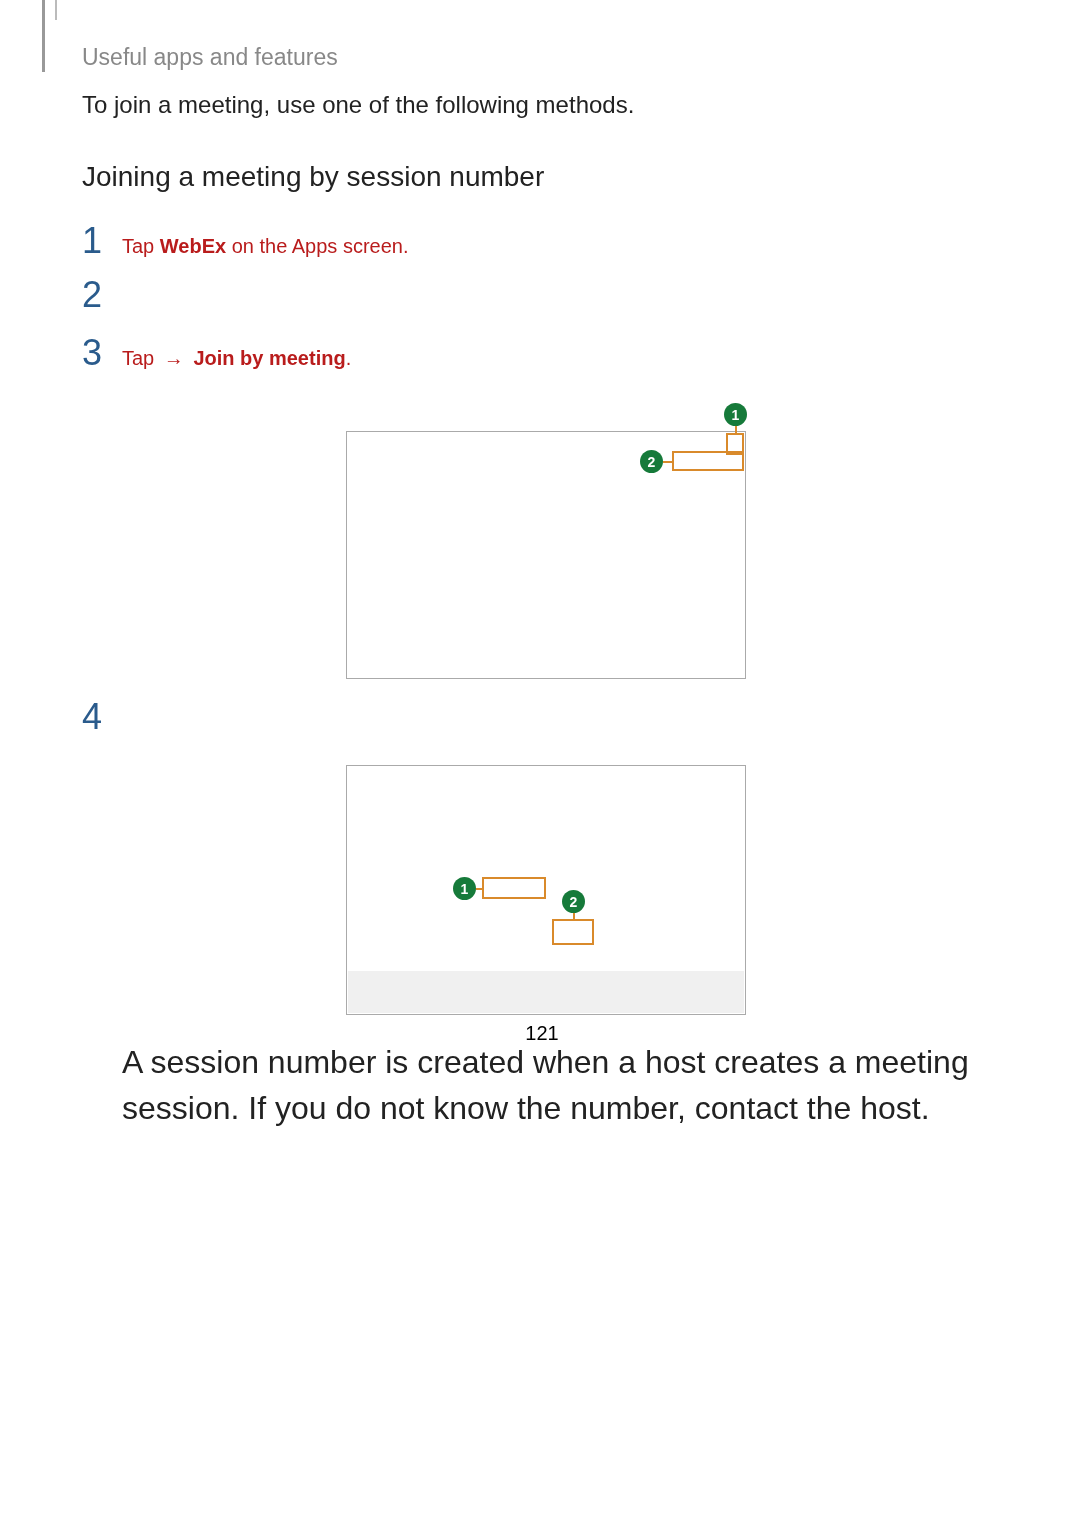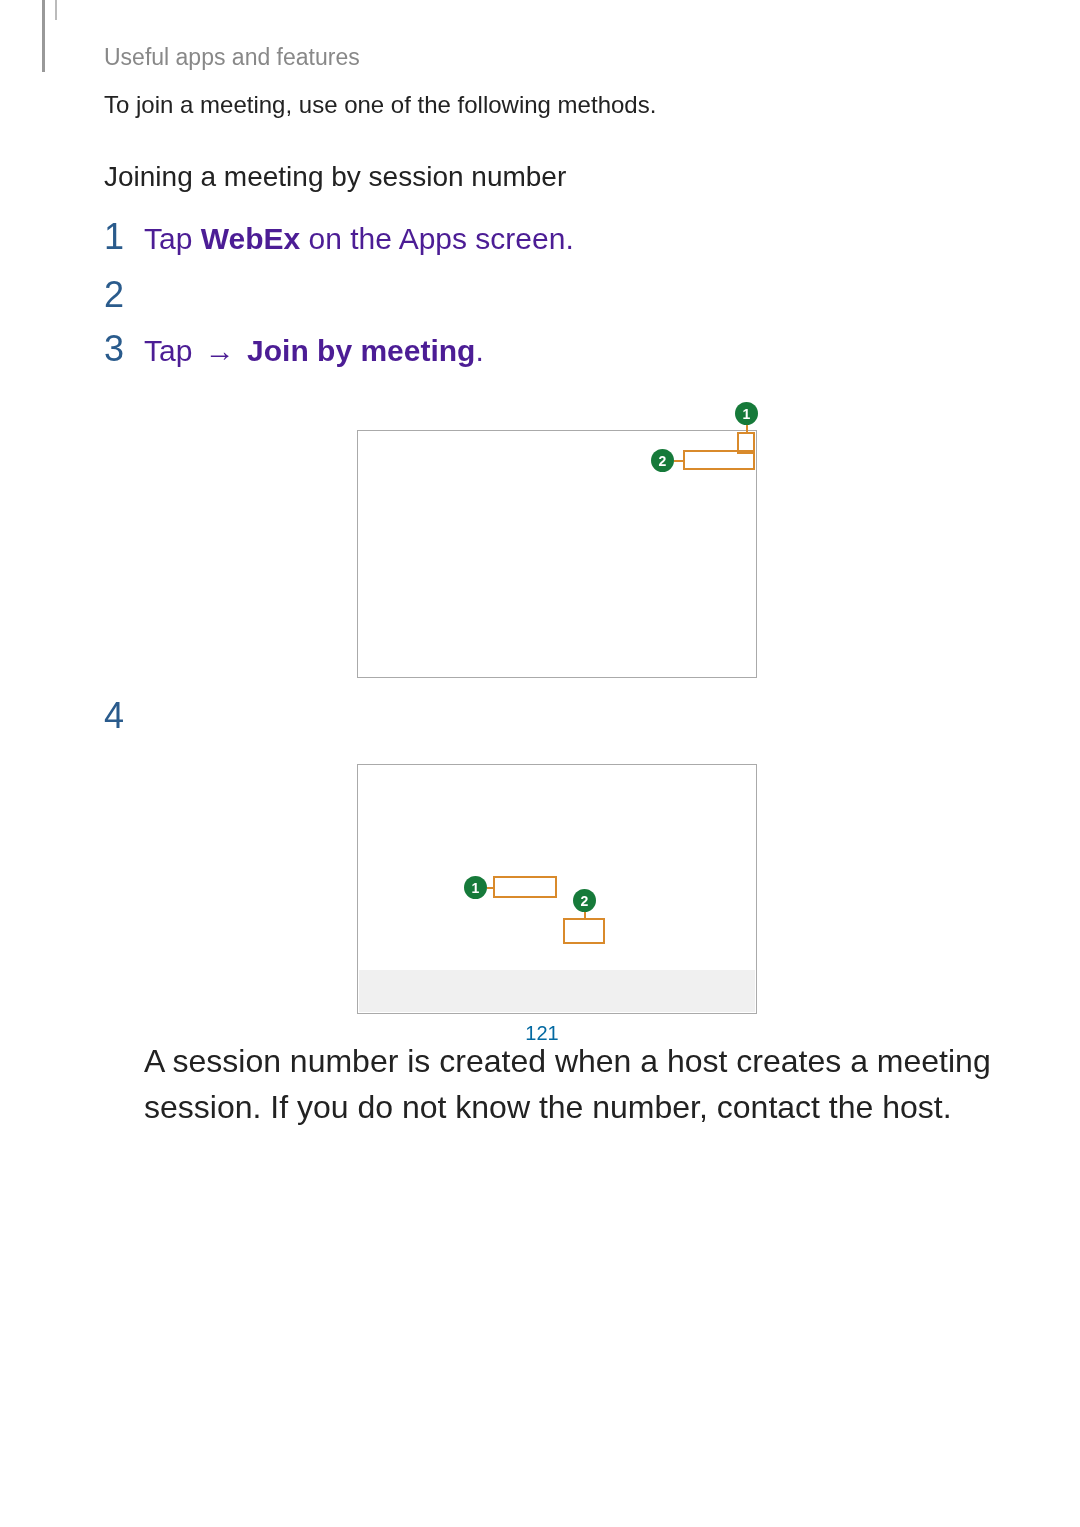--- a/index.html
+++ b/index.html
@@ -7,21 +7,21 @@
     width: 1080px;
     height: 1527px;
     background: #ffffff;
     font-family: "Segoe UI", "Helvetica Neue", Arial, sans-serif;
     color: #222;
     position: relative;
   }
   .page {
     width: 1080px;
     height: 1081px;
-    padding: 44px 70px 0 104px;
+    padding: 44px 70px 0 82px;
     position: relative;
   }
   .header-rule {
     position: absolute;
     left: 42px;
     top: 0;
     width: 3px;
     height: 72px;
     background: #999;
   }
@@ -67,23 +67,24 @@
   .step-num {
     font-size: 36px;
     font-weight: 400;
     color: #2a5b8c;
     width: 40px;
     flex-shrink: 0;
     line-height: 1;
     font-family: "Segoe UI Light", "Helvetica Neue", Arial, sans-serif;
   }
   .step-text {
-    font-size: 30px;
+    font-size: 20px;
     line-height: 1.45;
-    color: #4c1d95;
+    color: #b91c1c;
+    margin-top: 15px;
   }
   .step-text .bold { font-weight: 700; }
   .arrow { display: inline-block; padding: 0 4px; }
   .figure-wrap {
     display: flex;
     justify-content: center;
     margin: 30px 0 20px 0;
     position: relative;
   }
   
@@ -165,21 +166,21 @@
     margin-top: 24px;
     margin-left: 40px;
     color: #222;
   }
   .page-number {
     position: absolute;
     bottom: 36px;
     left: 4px; right: 0;
     text-align: center;
     font-size: 20px;
-    color: #0369a1;
+    color: #000000;
   }
 </style>
 </head>
 <body>
 
 <div class="page">
   <div class="header-rule"></div>
   <div class="header-rule-short"></div>
 
   <div class="breadcrumb">Useful apps and features</div>

